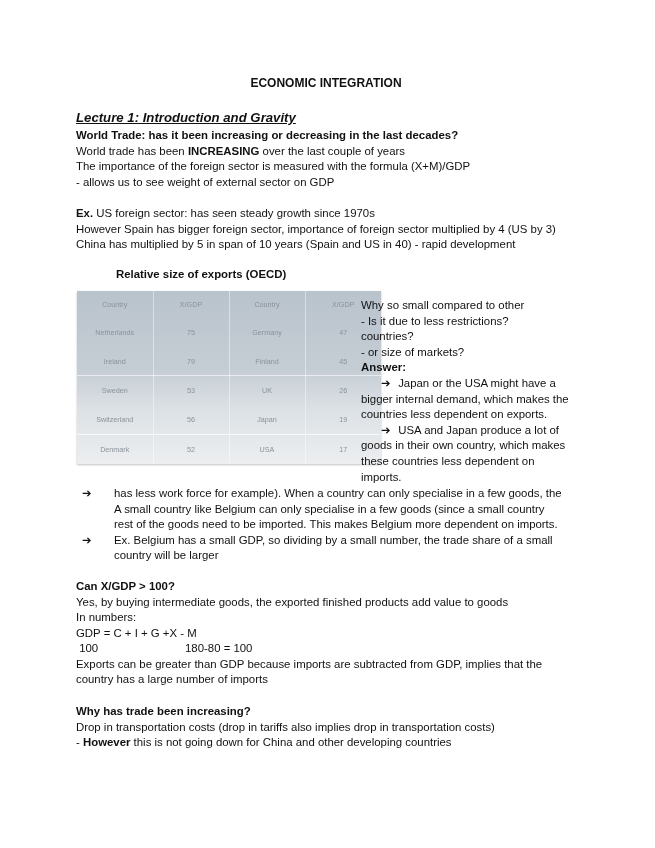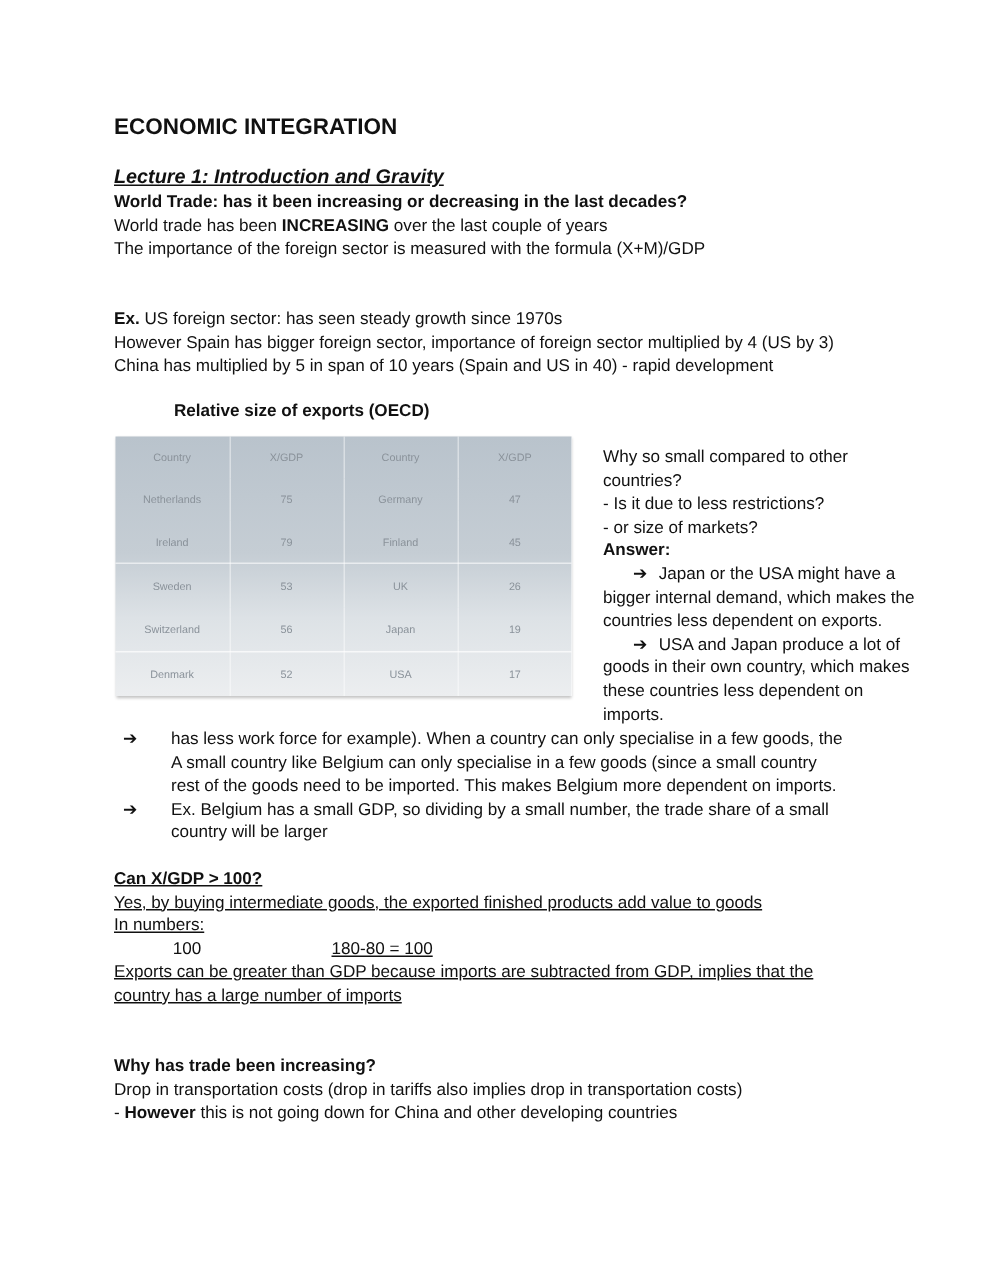--- a/index.html
+++ b/index.html
@@ -1,53 +1,54 @@
 <!DOCTYPE html>
 <html><head>
 <meta charset="utf-8">
 <style>
   html, body { margin: 0; padding: 0; background: #ffffff; }
   body { width: 655px; height: 848px; position: relative; overflow: hidden;
          font-family: "Liberation Sans", sans-serif; color: #111; font-size: 11.4px; }
   .page { position: absolute; left: 76px; top: 0; width: 510px; }
   .line { line-height: 15.5px; white-space: nowrap; }
-  .title { position: absolute; top: 76px; left: 0; width: 500px; 
-           font-weight: bold; font-size: 15px; }
+  .title { position: absolute; top: 76px; left: 0; width: 500px; text-align: center;
+           font-weight: bold; font-size: 12px; }
   .lecture { position: absolute; top: 110px; left: 0; font-weight: bold; font-style: italic;
              text-decoration: underline; font-size: 13.2px; }
   .b { font-weight: bold; }
   .blk { position: absolute; left: 0; }
   .tbl-wrap { position: absolute; left: 1px; top: 291px; width: 304px; height: 173px;
               background: linear-gradient(180deg, #b9c3cc 0%, #c5cdd4 45%, #dde2e6 70%, #eceef0 100%);
               box-shadow: 0 1px 2px rgba(0,0,0,0.25); }
   .tbl { width: 100%; height: 100%; border-collapse: collapse; table-layout: fixed; }
   .tbl td { text-align: center; color: #8a929a; font-size: 7.2px; padding: 0;
             border-right: 1px solid rgba(255,255,255,0.45); }
   .tbl td:last-child { border-right: none; }
   .tbl tr.sep td { border-bottom: 1px solid rgba(255,255,255,0.6); }
   .tbl tr.sep2 td { border-bottom: 1px solid rgba(255,255,255,0.7); }
-  .side { position: absolute; left: 285px; top: 298px; width: 225px; line-height: 15.6px; margin-left: 41px; }
+  .side { position: absolute; left: 285px; top: 298px; width: 225px; line-height: 15.6px; }
   .ind { padding-left: 20px; }
   .arrow { display: inline-block; width: 14px; }
   .bul { position: absolute; left: 6px; top: 486px; width: 500px; line-height: 15.7px; }
   .bul .item { position: relative; padding-left: 32px; }
   .bul .item .arr { position: absolute; left: 0; top: 0; }
 </style>
 </head>
 <body>
 
 <div class="page">
 
   <div class="title">ECONOMIC INTEGRATION</div>
   <div class="lecture">Lecture 1: Introduction and Gravity</div>
 
   <div class="blk" style="top:128px;">
     <div class="line b">World Trade: has it been increasing or decreasing in the last decades?</div>
     <div class="line"><span>World trade has been </span><span class="b">INCREASING</span><span> over the last couple of years</span></div>
     <div class="line">The importance of the foreign sector is measured with the formula (X+M)/GDP</div>
+    <div class="line">- allows us to see weight of external sector on GDP</div>
   </div>
 
   <div class="blk" style="top:206px;">
     <div class="line"><span class="b">Ex.</span><span> US foreign sector: has seen steady growth since 1970s</span></div>
     <div class="line">However Spain has bigger foreign sector, importance of foreign sector multiplied by 4 (US by 3)</div>
     <div class="line">China has multiplied by 5 in span of 10 years (Spain and US in 40) - rapid development</div>
   </div>
 
   <div class="blk line b" style="top:267px;padding-left:40px;">Relative size of exports (OECD)</div>
 
@@ -89,22 +90,22 @@
         <td>52</td>
         <td>USA</td>
         <td>17</td>
       </tr>
     </tbody>
       </table>
   </div>
 
   <div class="side">
     <div>Why so small compared to other</div>
+    <div>- Is it due to less restrictions?</div>
     <div>countries?</div>
-    <div>- Is it due to less restrictions?</div>
     <div>- or size of markets?</div>
     <div class="b">Answer:</div>
     <div class="ind"><span class="arrow">➔</span> <span>Japan or the USA might have a</span></div>
     <div>bigger internal demand, which makes the</div>
     <div>countries less dependent on exports.</div>
     <div class="ind"><span class="arrow">➔</span> <span>USA and Japan produce a lot of</span></div>
     <div>goods in their own country, which makes</div>
     <div>these countries less dependent on</div>
     <div>imports.</div>
   </div>
@@ -116,25 +117,26 @@
       <div class="line">A small country like Belgium can only specialise in a few goods (since a small country</div>
       <div class="line">rest of the goods need to be imported. This makes Belgium more dependent on imports.</div>
     </div>
     <div class="item">
       <span class="arr">➔</span>
       <div class="line">Ex. Belgium has a small GDP, so dividing by a small number, the trade share of a small</div>
       <div class="line">country will be larger</div>
     </div>
   </div>
 
-  <div class="blk" style="top:579px;text-decoration:underline;">
+  <div class="blk" style="top:579px;">
     <div class="line b">Can X/GDP &gt; 100?</div>
     <div class="line">Yes, by buying intermediate goods, the exported finished products add value to goods</div>
     <div class="line">In numbers:</div>
-    <div class="line"><span style="display:inline-block;width:109px;white-space:pre;margin-left:36px;"> 100</span><span>180-80 = 100</span></div>
+    <div class="line">GDP = C + I + G +X - M</div>
+    <div class="line"><span style="display:inline-block;width:109px;white-space:pre;"> 100</span><span>180-80 = 100</span></div>
     <div class="line">Exports can be greater than GDP because imports are subtracted from GDP, implies that the</div>
     <div class="line">country has a large number of imports</div>
   </div>
 
   <div class="blk" style="top:704px;">
     <div class="line b">Why has trade been increasing?</div>
     <div class="line">Drop in transportation costs (drop in tariffs also implies drop in transportation costs)</div>
     <div class="line"><span>- </span><span class="b">However</span><span> this is not going down for China and other developing countries</span></div>
   </div>
 

